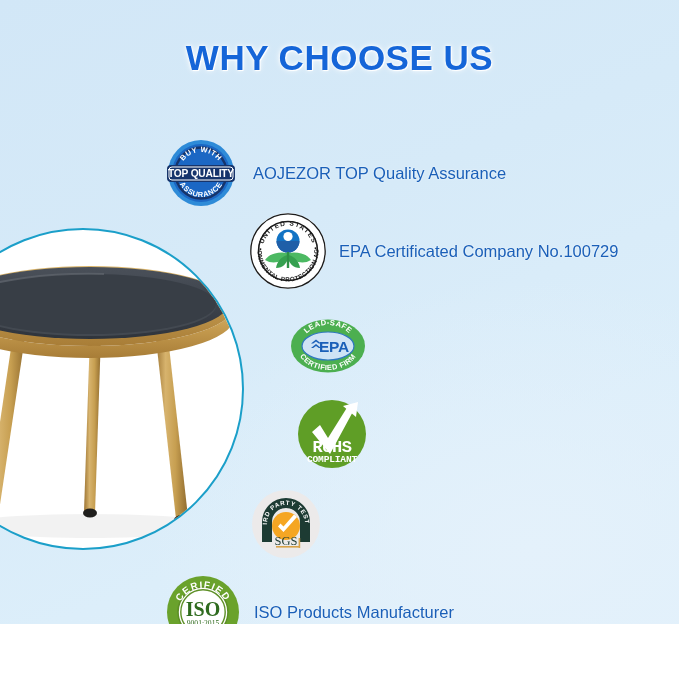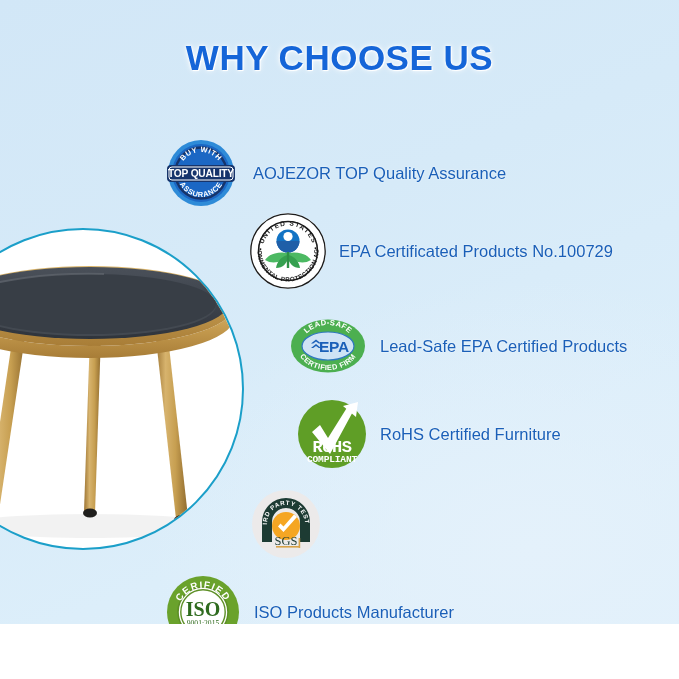--- a/index.html
+++ b/index.html
@@ -173,54 +173,52 @@
         <circle cx="43" cy="31" r="11.5" fill="#1273c4"></circle>
         <path d="M 31.5 31 A 11.5 11.5 0 0 0 54.5 31 Z" fill="#1f5fa8"></path>
         <circle cx="43" cy="26.5" r="4.6" fill="#ffffff"></circle>
         <path d="M 43 43 C 33 41 24 44 20 50 C 28 55 38 52 43 45 Z" fill="#4cb963"></path>
         <path d="M 43 43 C 53 41 62 44 66 50 C 58 55 48 52 43 45 Z" fill="#4cb963"></path>
         <path d="M 43 45 C 37 46 32 51 31 58 C 38 58 42 53 43 48 Z" fill="#35a04f"></path>
         <path d="M 43 45 C 49 46 54 51 55 58 C 48 58 44 53 43 48 Z" fill="#35a04f"></path>
         <rect x="41.8" y="42" width="2.4" height="16" fill="#2e8f45"></rect>
       </svg>
     </div>
-    <div class="row-label">EPA Certificated Products No.100729</div>
+    <div class="row-label">EPA Certificated Company No.100729</div>
   </div>
 
   <div class="row" id="row-2">
     <div class="badge">
       <svg width="76" height="56" viewBox="0 0 76 56">
         <ellipse cx="38" cy="28" rx="37" ry="26.5" fill="#4caf50"></ellipse>
         <ellipse cx="38" cy="28" rx="26" ry="14" fill="#cfe3f5" stroke="#2f78bf" stroke-width="1.2"></ellipse>
         <path id="lsTop" d="M 11 29 A 27 22 0 0 1 65 29" fill="none"></path>
         <text font-size="7.6" font-weight="bold" fill="#ffffff" letter-spacing="0.4">
           <textPath href="#lsTop" startOffset="50%" text-anchor="middle">LEAD-SAFE</textPath>
         </text>
         <path id="lsBot" d="M 7 28 A 31 24 0 0 0 69 28" fill="none"></path>
         <text font-size="7.4" font-weight="bold" fill="#ffffff" letter-spacing="0.4">
           <textPath href="#lsBot" startOffset="50%" text-anchor="middle">CERTIFIED FIRM</textPath>
         </text>
         <path d="M 21 25.5 L 26 21.5 L 31 25.5 L 28.8 25.5 L 26 23.4 L 23.2 25.5 Z M 21 30 L 26 26 L 31 30 L 28.8 30 L 26 27.9 L 23.2 30 Z" fill="#1a5fb8"></path>
         <text x="44" y="34" font-size="15.5" font-weight="bold" fill="#1a5fb8" text-anchor="middle" letter-spacing="-0.3">EPA</text>
       </svg>
     </div>
-    <div class="row-label">Lead-Safe EPA Certified Products</div>
   </div>
 
   <div class="row" id="row-3">
     <div class="badge">
       <svg width="72" height="72" viewBox="0 0 72 72">
         <circle cx="36" cy="36" r="34" fill="#5f9e26"></circle>
         <path d="M 16 34 L 24 27 L 32 40 L 52 8 L 60 8 L 34 56 Z" fill="#ffffff"></path>
         <path d="M 47 8 L 62 4 L 60 19 Z" fill="#ffffff"></path>
         <text x="36" y="54" font-size="17" font-weight="bold" fill="#ffffff" text-anchor="middle" letter-spacing="-0.5">RoHS</text>
         <text x="36" y="64" font-size="9.6" font-weight="bold" fill="#ffffff" text-anchor="middle" letter-spacing="-0.2">COMPLIANT</text>
       </svg>
     </div>
-    <div class="row-label">RoHS Certified Furniture</div>
   </div>
 
   <div class="row" id="row-4">
     <div class="badge">
       <svg width="72" height="72" viewBox="0 0 72 72">
         <circle cx="36" cy="36" r="34" fill="#eceaea"></circle>
         <path d="M 12 54 L 12 34 A 24 24 0 0 1 60 34 L 60 54 L 50 54 L 50 34 A 14 14 0 0 0 22 34 L 22 54 Z" fill="#1d3b33"></path>
         <path id="sgsArc" d="M 17 36 A 19 19 0 0 1 55 36" fill="none"></path>
         <text font-size="6.2" font-weight="bold" fill="#ffffff" letter-spacing="0.7">
           <textPath href="#sgsArc" startOffset="50%" text-anchor="middle">THIRD PARTY TESTED</textPath>

